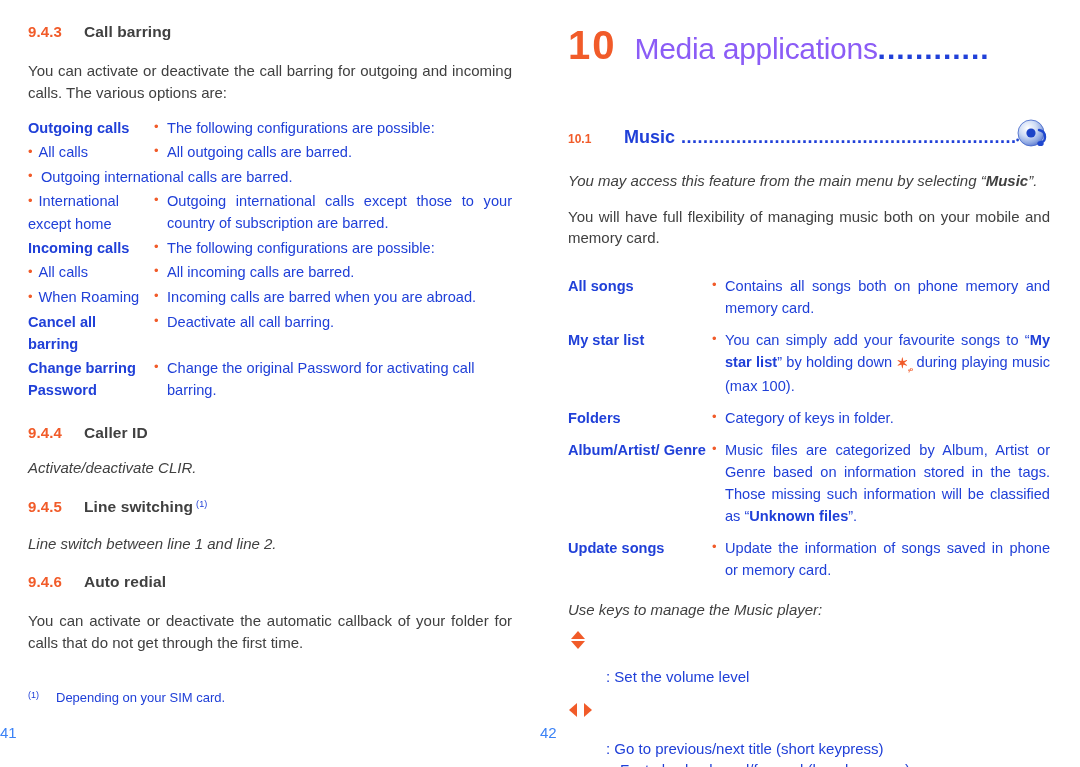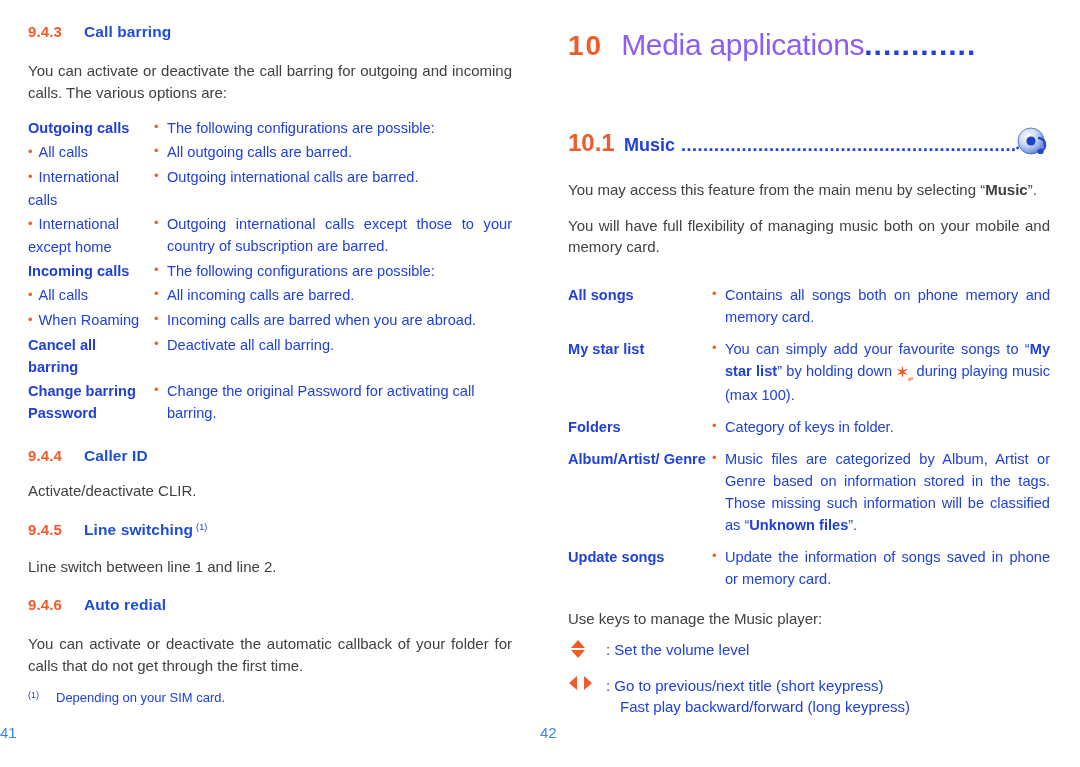--- a/index.html
+++ b/index.html
@@ -42,38 +42,38 @@
     line-height: 20px;
     display: flex;
     align-items: baseline;
   }
   h3.sec .num {
     color: #F15B29;
     width: 56px;
     flex: 0 0 56px;
     font-size: 15px;
   }
-  h3.sec .ttl { color: #1d4ed8; }
+  h3.sec .ttl { color: #404040; }
   h3.sec .sup {
     font-size: 9px;
     vertical-align: super;
     position: relative;
     top: -5px;
     margin-left: 3px;
     font-weight: normal;
   }
 
   p.body {
     margin: 0;
     font-size: 15px;
     line-height: 21.5px;
     text-align: justify;
     color: #404040;
   }
-  p.body.left { text-align: left; }
+  p.body.left { text-align: left; font-style: italic; }
 
   .sp-8  { height: 8px; }
   .sp-10 { height: 10px; }
   .sp-12 { height: 12px; }
   .sp-14 { height: 14px; }
   .sp-16 { height: 16px; }
   .sp-18 { height: 18px; }
   .sp-20 { height: 20px; }
   .sp-22 { height: 22px; }
 
@@ -123,21 +123,21 @@
 
   
   .chapter {
     display: flex;
     align-items: baseline;
     margin: 0;
     white-space: nowrap;
   }
   .chapter .cnum {
     color: #F15B29;
-    font-size: 28px;
+    font-size: 40px;
     font-weight: bold;
     letter-spacing: 2px;
     line-height: 46px;
   }
   .chapter .cttl {
     color: #8b5cf6;
     font-size: 30px;
     font-weight: normal;
     margin-left: 18px;
     line-height: 46px;
@@ -153,21 +153,21 @@
 
   .subchapter {
     display: flex;
     align-items: baseline;
     margin: 0;
     white-space: nowrap;
     position: relative;
   }
   .subchapter .snum {
     color: #F15B29;
-    font-size: 24px;
+    font-size: 12px;
     font-weight: bold;
     flex: 0 0 56px;
     margin-top: 48px;
   }
   .subchapter .sttl {
     color: #2040D8;
     font-size: 18px;
     font-weight: bold;
     margin-right: 6px;
   }
@@ -234,21 +234,21 @@
     border-bottom: 7px solid transparent;
     border-right: 8px solid #F15B29;
     margin-right: 7px;
   }
   .tri-right {
     width: 0; height: 0;
     border-top: 7px solid transparent;
     border-bottom: 7px solid transparent;
     border-left: 8px solid #F15B29;
   }
-  .keyrow .ktxt { flex: 1 1 auto; }
+  .keyrow .ktxt { flex: 1 1 auto; margin-top: 36px; }
   .keyrow .ktxt .l2 { display: block; padding-left: 14px; }
 
   .starkey {
     display: inline-block;
     color: #F15B29;
     font-weight: bold;
     font-size: 14px;
     letter-spacing: -0.5px;
     transform: translateY(1px);
   }
@@ -312,21 +312,20 @@
 
       <div class="defrow">
         <div class="term"><span class="dot">•</span><span>All calls</span></div>
         <div class="desc">
             <span class="dot">•</span>
             <span class="dtxt noj">All outgoing calls are barred.</span>
           </div>
       </div>
 
       <div class="defrow">
-        <div class="term"><span class="dot">•</span><span>International calls</span></div>
         <div class="desc">
             <span class="dot">•</span>
             <span class="dtxt noj">Outgoing international calls are barred.</span>
           </div>
       </div>
 
       <div class="defrow">
         <div class="term"><span class="dot">•</span><span>International except home</span></div>
         <div class="desc">
             <span class="dot">•</span>

